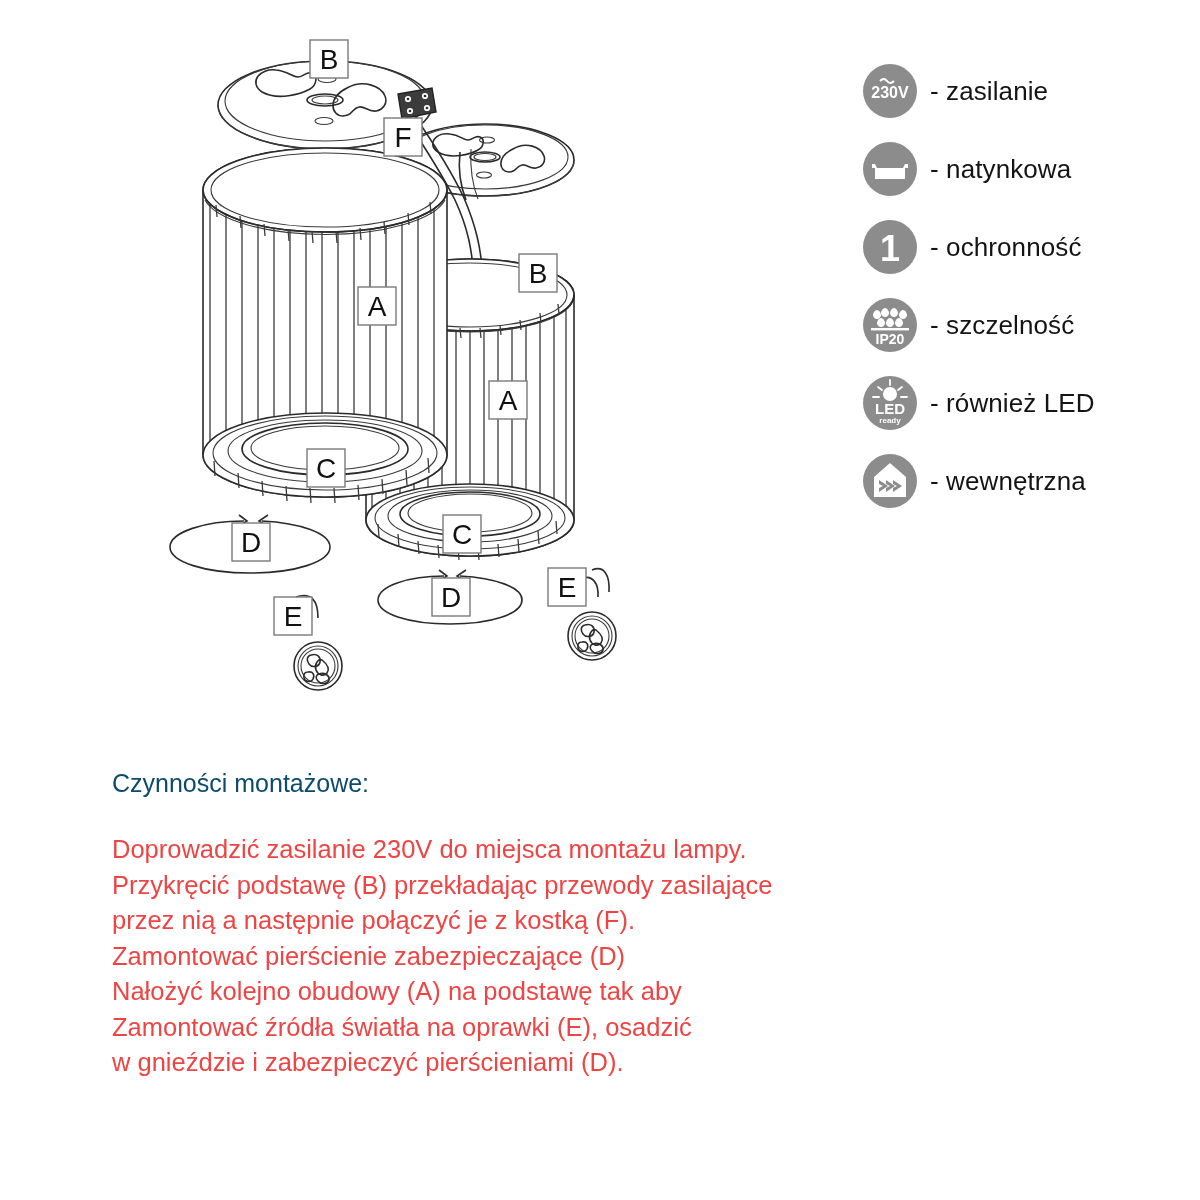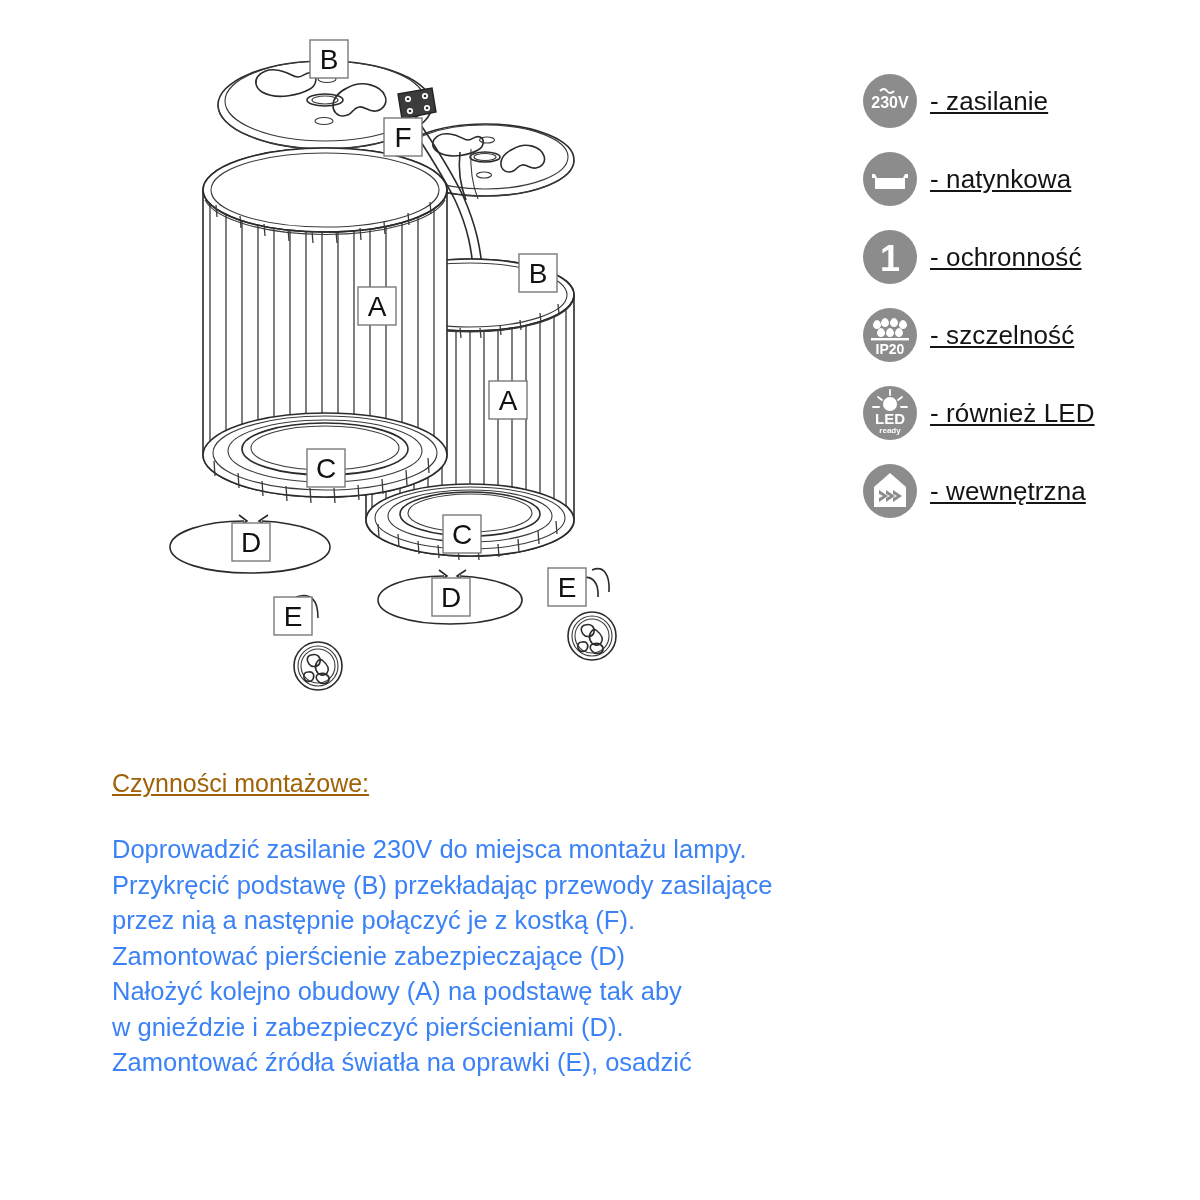--- a/index.html
+++ b/index.html
@@ -10,46 +10,44 @@
     color:#1a1a1a;
     overflow:hidden;
     position:relative;
   }
   .page{position:relative;width:1200px;height:1200px;}
 
   
   #diagram{position:absolute;left:0;top:0;width:840px;height:730px;}
 
   
-  .legend{position:absolute;left:862px;top:62px;width:330px;}
+  .legend{position:absolute;left:862px;top:52px;width:330px;}
   .legend-row{display:flex;align-items:center;height:78px;}
   .legend-icon{width:56px;height:56px;flex:0 0 56px;position:relative;}
   .legend-label{
     font-size:26px;
     line-height:30px;
     color:#141414;
     margin-left:12px;
     white-space:nowrap;
     letter-spacing:0.1px;
-    text-decoration:underline;
   }
 
   
   .instructions{position:absolute;left:112px;top:768px;width:800px;}
   .instr-head{
     font-size:25px;
     line-height:30px;
-    color:#a16207;
+    color:#0c4a6e;
     margin-bottom:34px;
-    text-decoration:underline;
   }
   .instr-line{
     font-size:25.5px;
     line-height:35.5px;
-    color:#3b82f6;
+    color:#ef4444;
     white-space:nowrap;
   }
 </style>
 </head>
 <body>
 
 <div class="page">
 
   <svg id="diagram" viewBox="0 0 840 730">
     <defs>
@@ -405,18 +403,18 @@
   </div>
 
   <div class="instructions">
     <div class="instr-head">Czynności montażowe:</div>
     <div id="instr-lines">
         <div class="instr-line">Doprowadzić zasilanie 230V do miejsca montażu lampy.</div>
         <div class="instr-line">Przykręcić podstawę (B) przekładając przewody zasilające</div>
         <div class="instr-line">przez nią a następnie połączyć je z kostką (F).</div>
         <div class="instr-line">Zamontować pierścienie zabezpieczające (D)</div>
         <div class="instr-line">Nałożyć kolejno obudowy (A) na podstawę tak aby</div>
+        <div class="instr-line">Zamontować źródła światła na oprawki (E), osadzić</div>
         <div class="instr-line">w gnieździe i zabezpieczyć pierścieniami (D).</div>
-        <div class="instr-line">Zamontować źródła światła na oprawki (E), osadzić</div>
       </div>
   </div>
 
 </div>
 
 </body></html>

